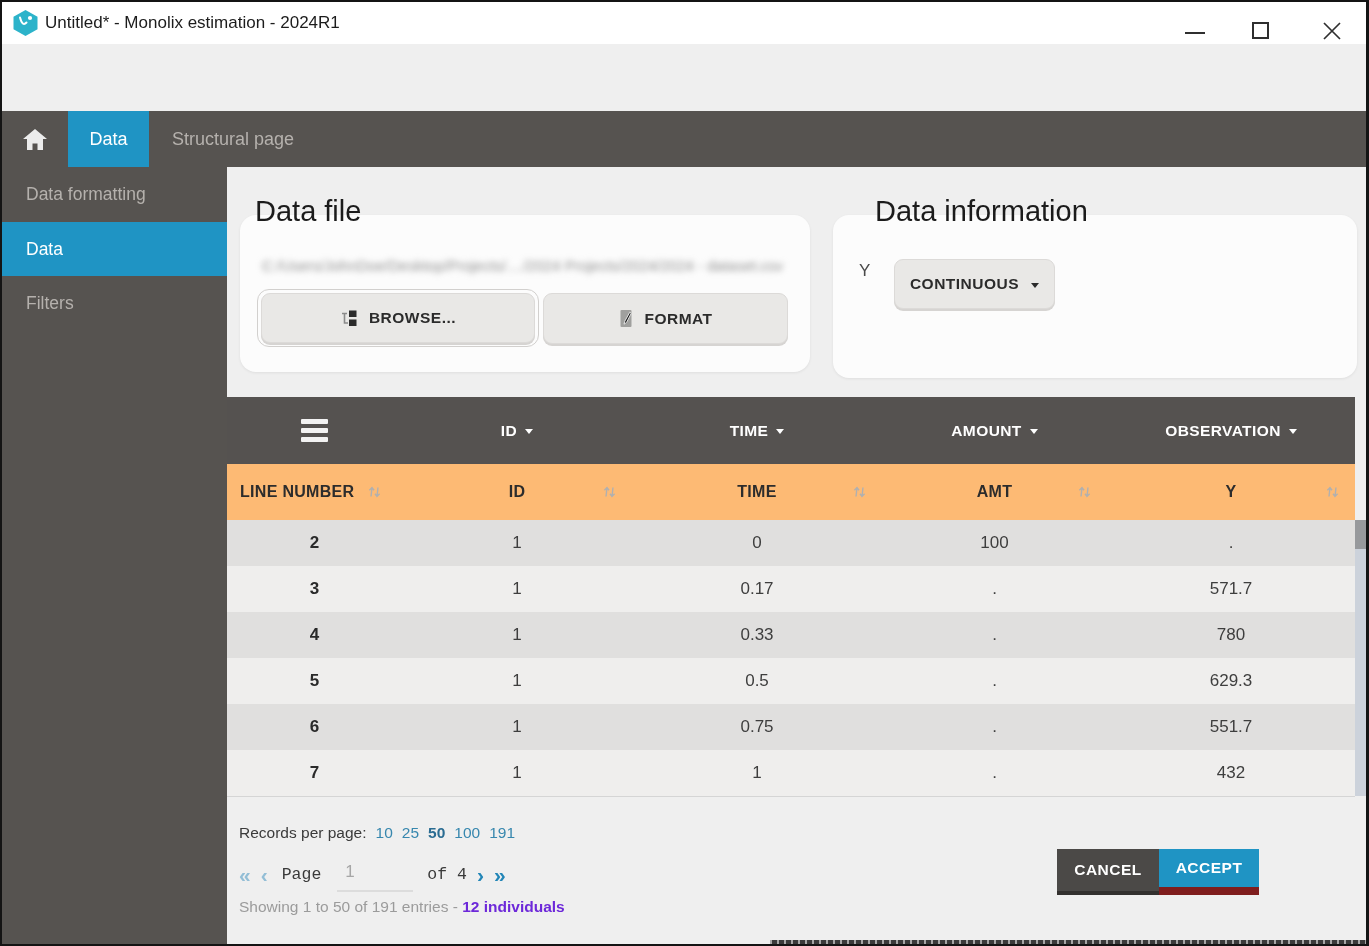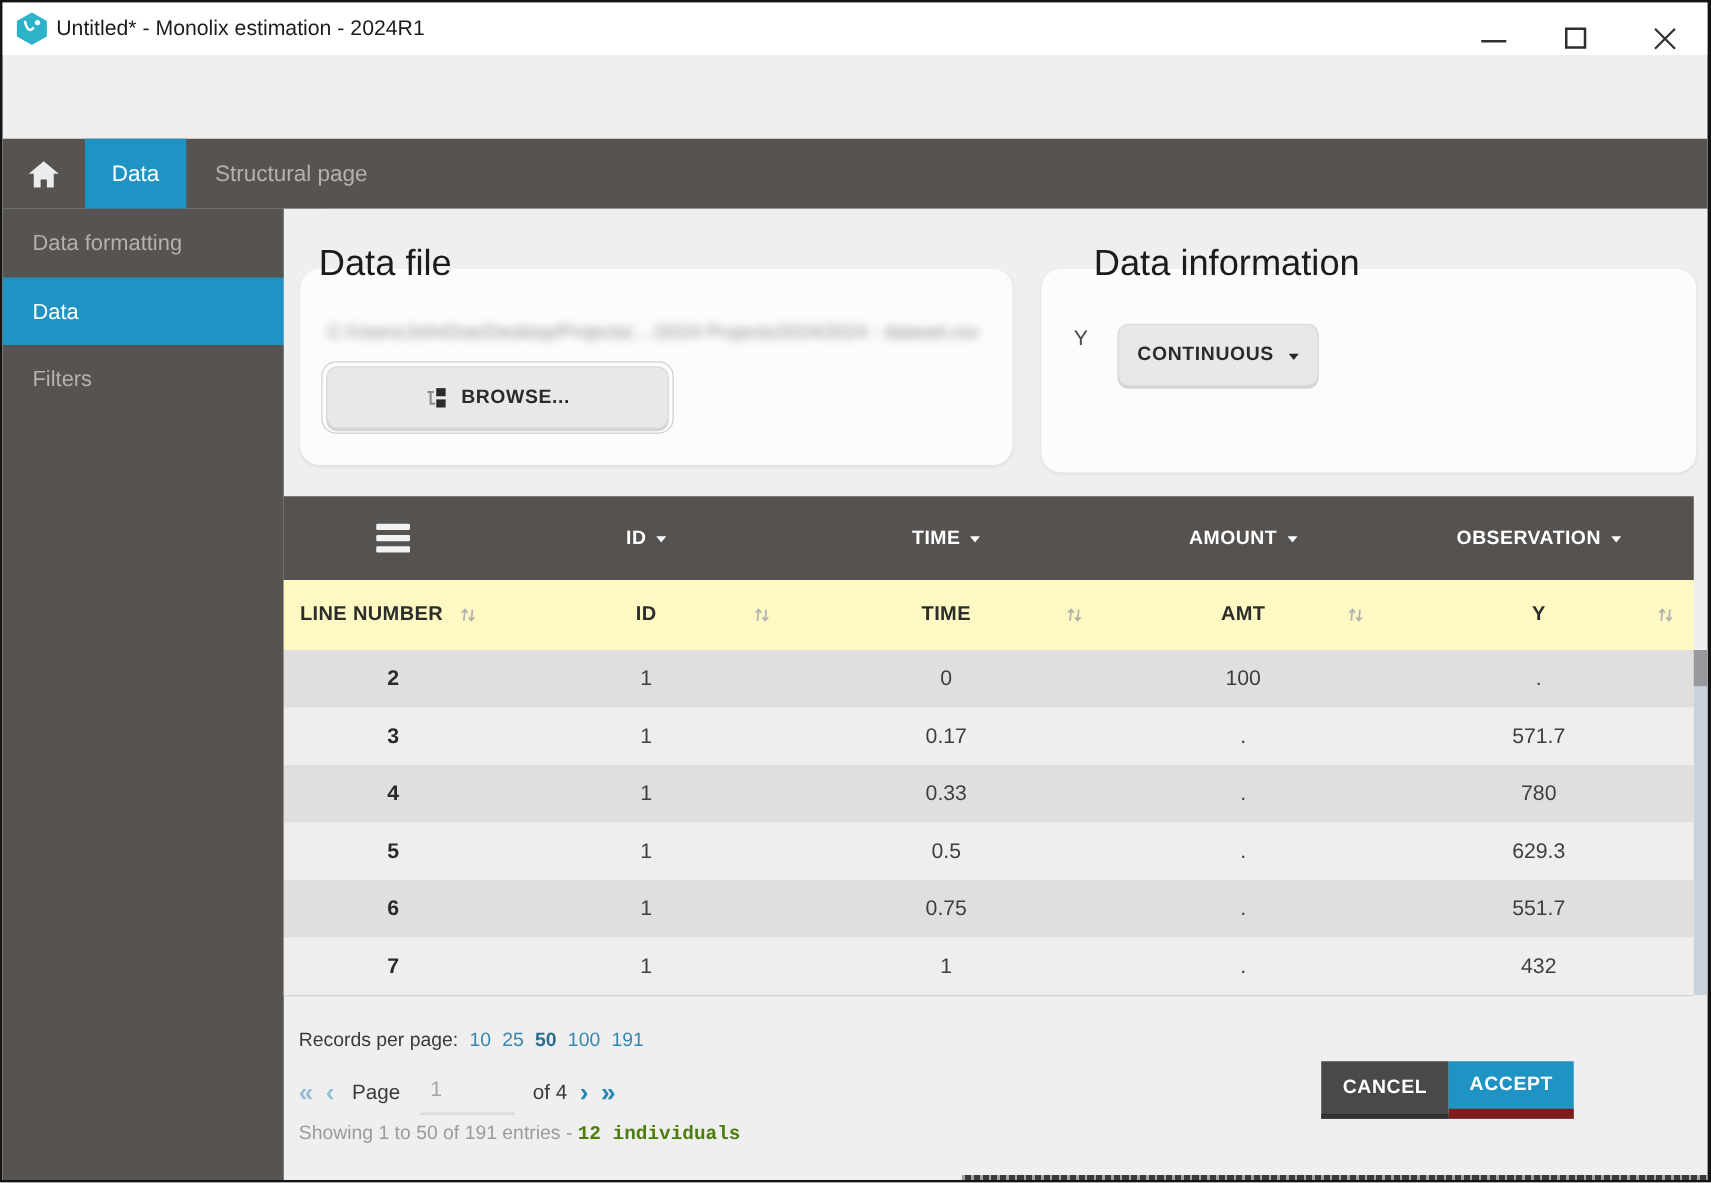--- a/index.html
+++ b/index.html
@@ -46,45 +46,45 @@
   .ylabel{position:absolute;left:26px;top:46px;font-size:17px;color:#4a4a4a;}
   .continuous-btn{position:absolute;left:61px;top:44px;width:161px;height:50px;}
   .caret{display:inline-block;width:0;height:0;border-left:4.5px solid transparent;border-right:4.5px solid transparent;border-top:5.5px solid currentColor;margin-left:2px;position:relative;top:1px;}
   
   .tgrid{display:grid;grid-template-columns:175px 230px 250px 225px 248px;}
   .toolbar{position:absolute;left:225px;top:395px;width:1128px;height:67px;background:#555250;align-items:center;}
   .toolbar .tcol{display:flex;align-items:center;justify-content:center;color:#ffffff;font-weight:bold;font-size:15.5px;letter-spacing:.4px;gap:6px;cursor:pointer;}
   .hamburger{width:27px;cursor:pointer;}
   .hamburger div{height:5px;background:#f2f2f2;margin-bottom:4px;border-radius:1px;}
   .hamburger div:last-child{margin-bottom:0;}
-  .colheader{position:absolute;left:225px;top:462px;width:1128px;height:56px;background:#fef9c3;align-items:center;}
+  .colheader{position:absolute;left:225px;top:462px;width:1128px;height:56px;background:#fdba74;align-items:center;}
   .hcell{position:relative;display:flex;align-items:center;justify-content:center;height:56px;font-weight:bold;font-size:16px;color:#2c2c2c;letter-spacing:.3px;}
   .hcell.first{justify-content:flex-start;padding-left:13px;}
   .sort-ic{position:absolute;right:15px;top:50%;transform:translateY(-50%) skewX(-6deg);cursor:pointer;}
   .hcell.first .sort-ic{right:auto;left:140px;}
   .rows{position:absolute;left:225px;top:518px;width:1128px;border-bottom:1px solid #d5d5d5;}
   .trow{height:46px;align-items:center;font-size:17px;color:#3e3e3e;}
   .trow.dark{background:#e0dfde;}
   .trow.light{background:#efeeed;}
   .tcell{text-align:center;}
   .tcell.ln{font-weight:bold;color:#2a2a2a;}
   .vscroll{position:absolute;left:1353px;top:518px;width:11px;height:276px;background:#ccd2db;}
   .vthumb{position:absolute;left:0;top:0;width:11px;height:29px;background:#97999c;}
   
   .records-line{position:absolute;left:237px;top:822px;font-size:15.5px;color:#3a3a3a;display:flex;gap:9px;align-items:baseline;}
   .pg-link{color:#3787ae;cursor:pointer;}
   .pg-link.sel{font-weight:bold;color:#2a6c92;}
   .nav-row{position:absolute;left:237px;top:853px;height:38px;display:flex;align-items:center;}
   .chev{font-size:21px;font-weight:bold;cursor:pointer;line-height:1;}
   .chev.dim{color:#93bed6;}
   .chev.on{color:#2386b7;}
-  .nav-label{font-size:16.5px;color:#3a3a3a;}
+  .nav-label{font-size:16.5px;color:#3a3a3a;font-family:Liberation Mono, monospace;}
   .page-input{width:76px;height:36px;border:none;border-bottom:2px solid #dcdcdc;background:transparent;font-family:"Liberation Sans",sans-serif;font-size:17px;color:#a6a6a6;padding:0 0 2px 8px;outline:none;}
   .summary{position:absolute;left:237px;top:896px;font-size:15.5px;color:#9b9b9b;}
-  .summary b{color:#4d7c0f;font-family:Liberation Mono, monospace;}
+  .summary b{color:#6d28d9;}
   .act-btn{position:absolute;top:847px;height:46px;display:flex;align-items:center;justify-content:center;color:#ffffff;font-weight:bold;font-size:15.5px;letter-spacing:.5px;cursor:pointer;}
   .cancel-btn{left:1055px;width:102px;background:#4b4947;border-bottom:4px solid #33312f;}
   .accept-btn{left:1157px;width:100px;background:#1f94c4;border-bottom:8px solid #7f1d1d;}
   .bottom-strip{position:absolute;left:768px;right:0;bottom:0;height:4px;background:#3a3a3a;
     background-image:repeating-linear-gradient(90deg,rgba(255,255,255,.55) 0 2px,transparent 2px 7px);}
 </style>
 </head>
 <body>
 
 <div id="window">
@@ -136,20 +136,27 @@
     <div class="browse-wrap">
       <div class="btn-grey browse-btn">
         <svg width="19" height="18" viewBox="0 0 19 18">
           <path d="M2 4.5 H7 M4.5 4.5 V14 H8" stroke="#8a8a8a" stroke-width="1.6" fill="none"></path>
           <rect x="9" y="1.5" width="7.5" height="6.5" fill="#2b2b2b"></rect>
           <rect x="9" y="10.5" width="7.5" height="6.5" fill="#2b2b2b"></rect>
         </svg>
         <span>BROWSE...</span>
       </div>
     </div>
+    <div class="btn-grey format-btn">
+      <svg width="16" height="19" viewBox="0 0 16 19">
+        <rect x="2.5" y="1" width="11" height="17" rx="1" fill="#a0a09e"></rect>
+        <path d="M11.8 3.2 L6.8 12.2 L6 15.2 L8.6 13.4 L13.2 4.4 Z" fill="#1d1d1d" stroke="#f2f2f2" stroke-width="0.9"></path>
+      </svg>
+      <span>FORMAT</span>
+    </div>
   </div>
 
   <span class="card-title" id="datainfo-title">Data information</span>
   <div class="card" id="datainfo-card">
     <span class="ylabel">Y</span>
     <div class="btn-grey continuous-btn">
       <span>CONTINUOUS</span>
       <span class="caret"></span>
     </div>
   </div>

